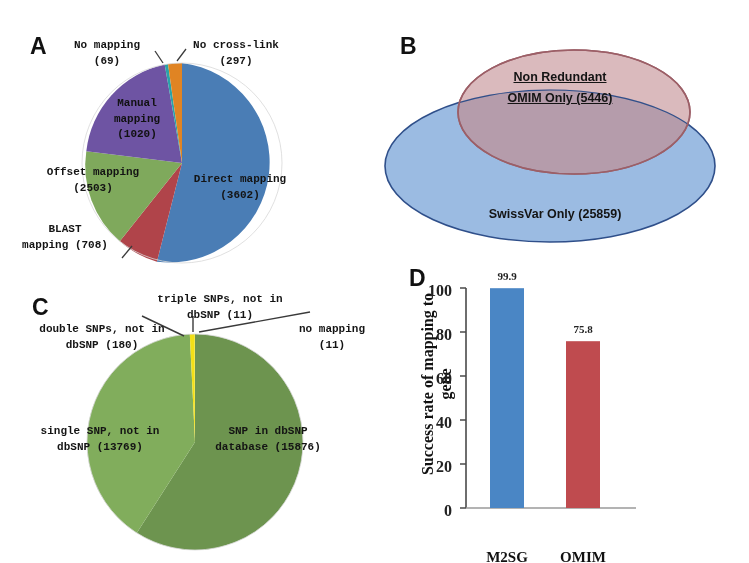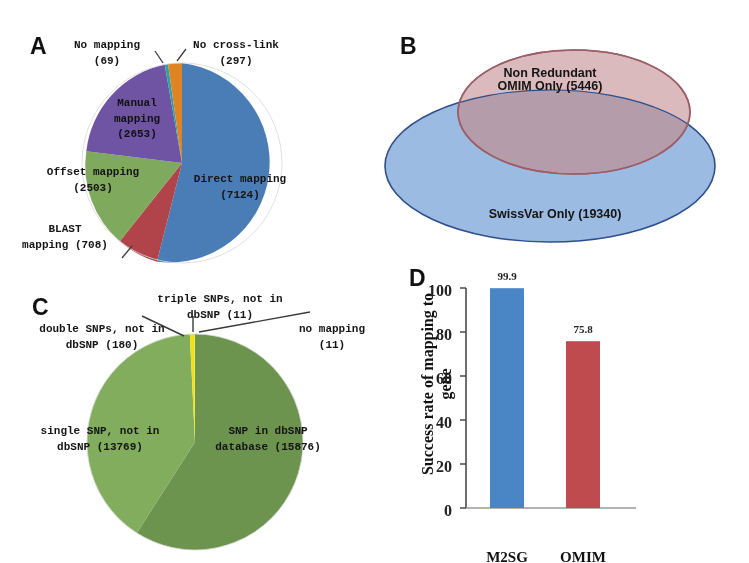--- a/index.html
+++ b/index.html
@@ -79,50 +79,50 @@
     <path d="M 117 16 L 126 4" stroke="#3a3a3a" stroke-width="1.3" fill="none"></path>
     <path d="M 72 201 L 62 213" stroke="#3a3a3a" stroke-width="1.3" fill="none"></path>
   </svg>
 
   <div class="lbl" style="left:52px;top:38px;width:110px;">No mapping
 (69)</div>
   <div class="lbl" style="left:176px;top:38px;width:120px;">No cross-link
 (297)</div>
   <div class="lbl" style="left:92px;top:96px;width:90px;color:#111;">Manual
 mapping
-(2653)</div>
+(1020)</div>
   <div class="lbl" style="left:32px;top:165px;width:122px;">Offset mapping
 (2503)</div>
   <div class="lbl" style="left:10px;top:222px;width:110px;">BLAST
 mapping (708)</div>
   <div class="lbl" style="left:180px;top:172px;width:120px;">Direct mapping
-(7124)</div>
+(3602)</div>
 
   <div class="panel-letter" id="letter-b">B</div>
 
   <svg class="svg-abs" id="venn-b" style="left:378px;top:38px;" width="366" height="215" viewBox="0 0 366 215">
     <defs>
       <clipPath id="clip-omim">
           <ellipse cx="196" cy="74" rx="116" ry="62"></ellipse>
         </clipPath>
     </defs>
 
     <ellipse cx="172" cy="128" rx="165" ry="76" fill="#92b5df" fill-opacity="0.92" stroke="#2f4f8a" stroke-width="1.6"></ellipse>
 
     <ellipse cx="196" cy="74" rx="116" ry="62" fill="#d6b2b6" fill-opacity="0.9" stroke="#9c5f67" stroke-width="1.6"></ellipse>
 
     <g clip-path="url(#clip-omim)">
       <ellipse cx="172" cy="128" rx="165" ry="76" fill="#8e7b96" fill-opacity="0.42" stroke="#2f4f8a" stroke-width="1.2"></ellipse>
     </g>
     <ellipse cx="196" cy="74" rx="116" ry="62" fill="none" stroke="#9c5f67" stroke-width="1.6"></ellipse>
   </svg>
 
-  <div class="lbl sans" style="left:460px;top:67px;width:180px;line-height:13px;">Non Redundant
+  <div class="lbl sans" style="left:470px;top:67px;width:180px;line-height:21px;text-decoration:underline;">Non Redundant
 OMIM Only (5446)</div>
-  <div class="lbl sans" style="left:455px;top:207px;width:200px;">SwissVar Only (19340)</div>
+  <div class="lbl sans" style="left:455px;top:207px;width:200px;">SwissVar Only (25859)</div>
 
   <div class="panel-letter" id="letter-c">C</div>
 
   <svg class="svg-abs" id="pie-c" style="left:80px;top:330px;" width="250" height="230" viewBox="0 0 250 230">
 
     <path d="M 115 112 L 115 4 A 108 108 0 1 1 56.8 203.0 Z" fill="#6d944f"></path>
 
     <path d="M 115 112 L 56.8 203.0 A 108 108 0 0 1 109.8 4.1 Z" fill="#81ad5c"></path>
 
     <path d="M 115 112 L 109.8 4.1 A 108 108 0 0 1 114.3 4.0 Z" fill="#f2e017"></path>

